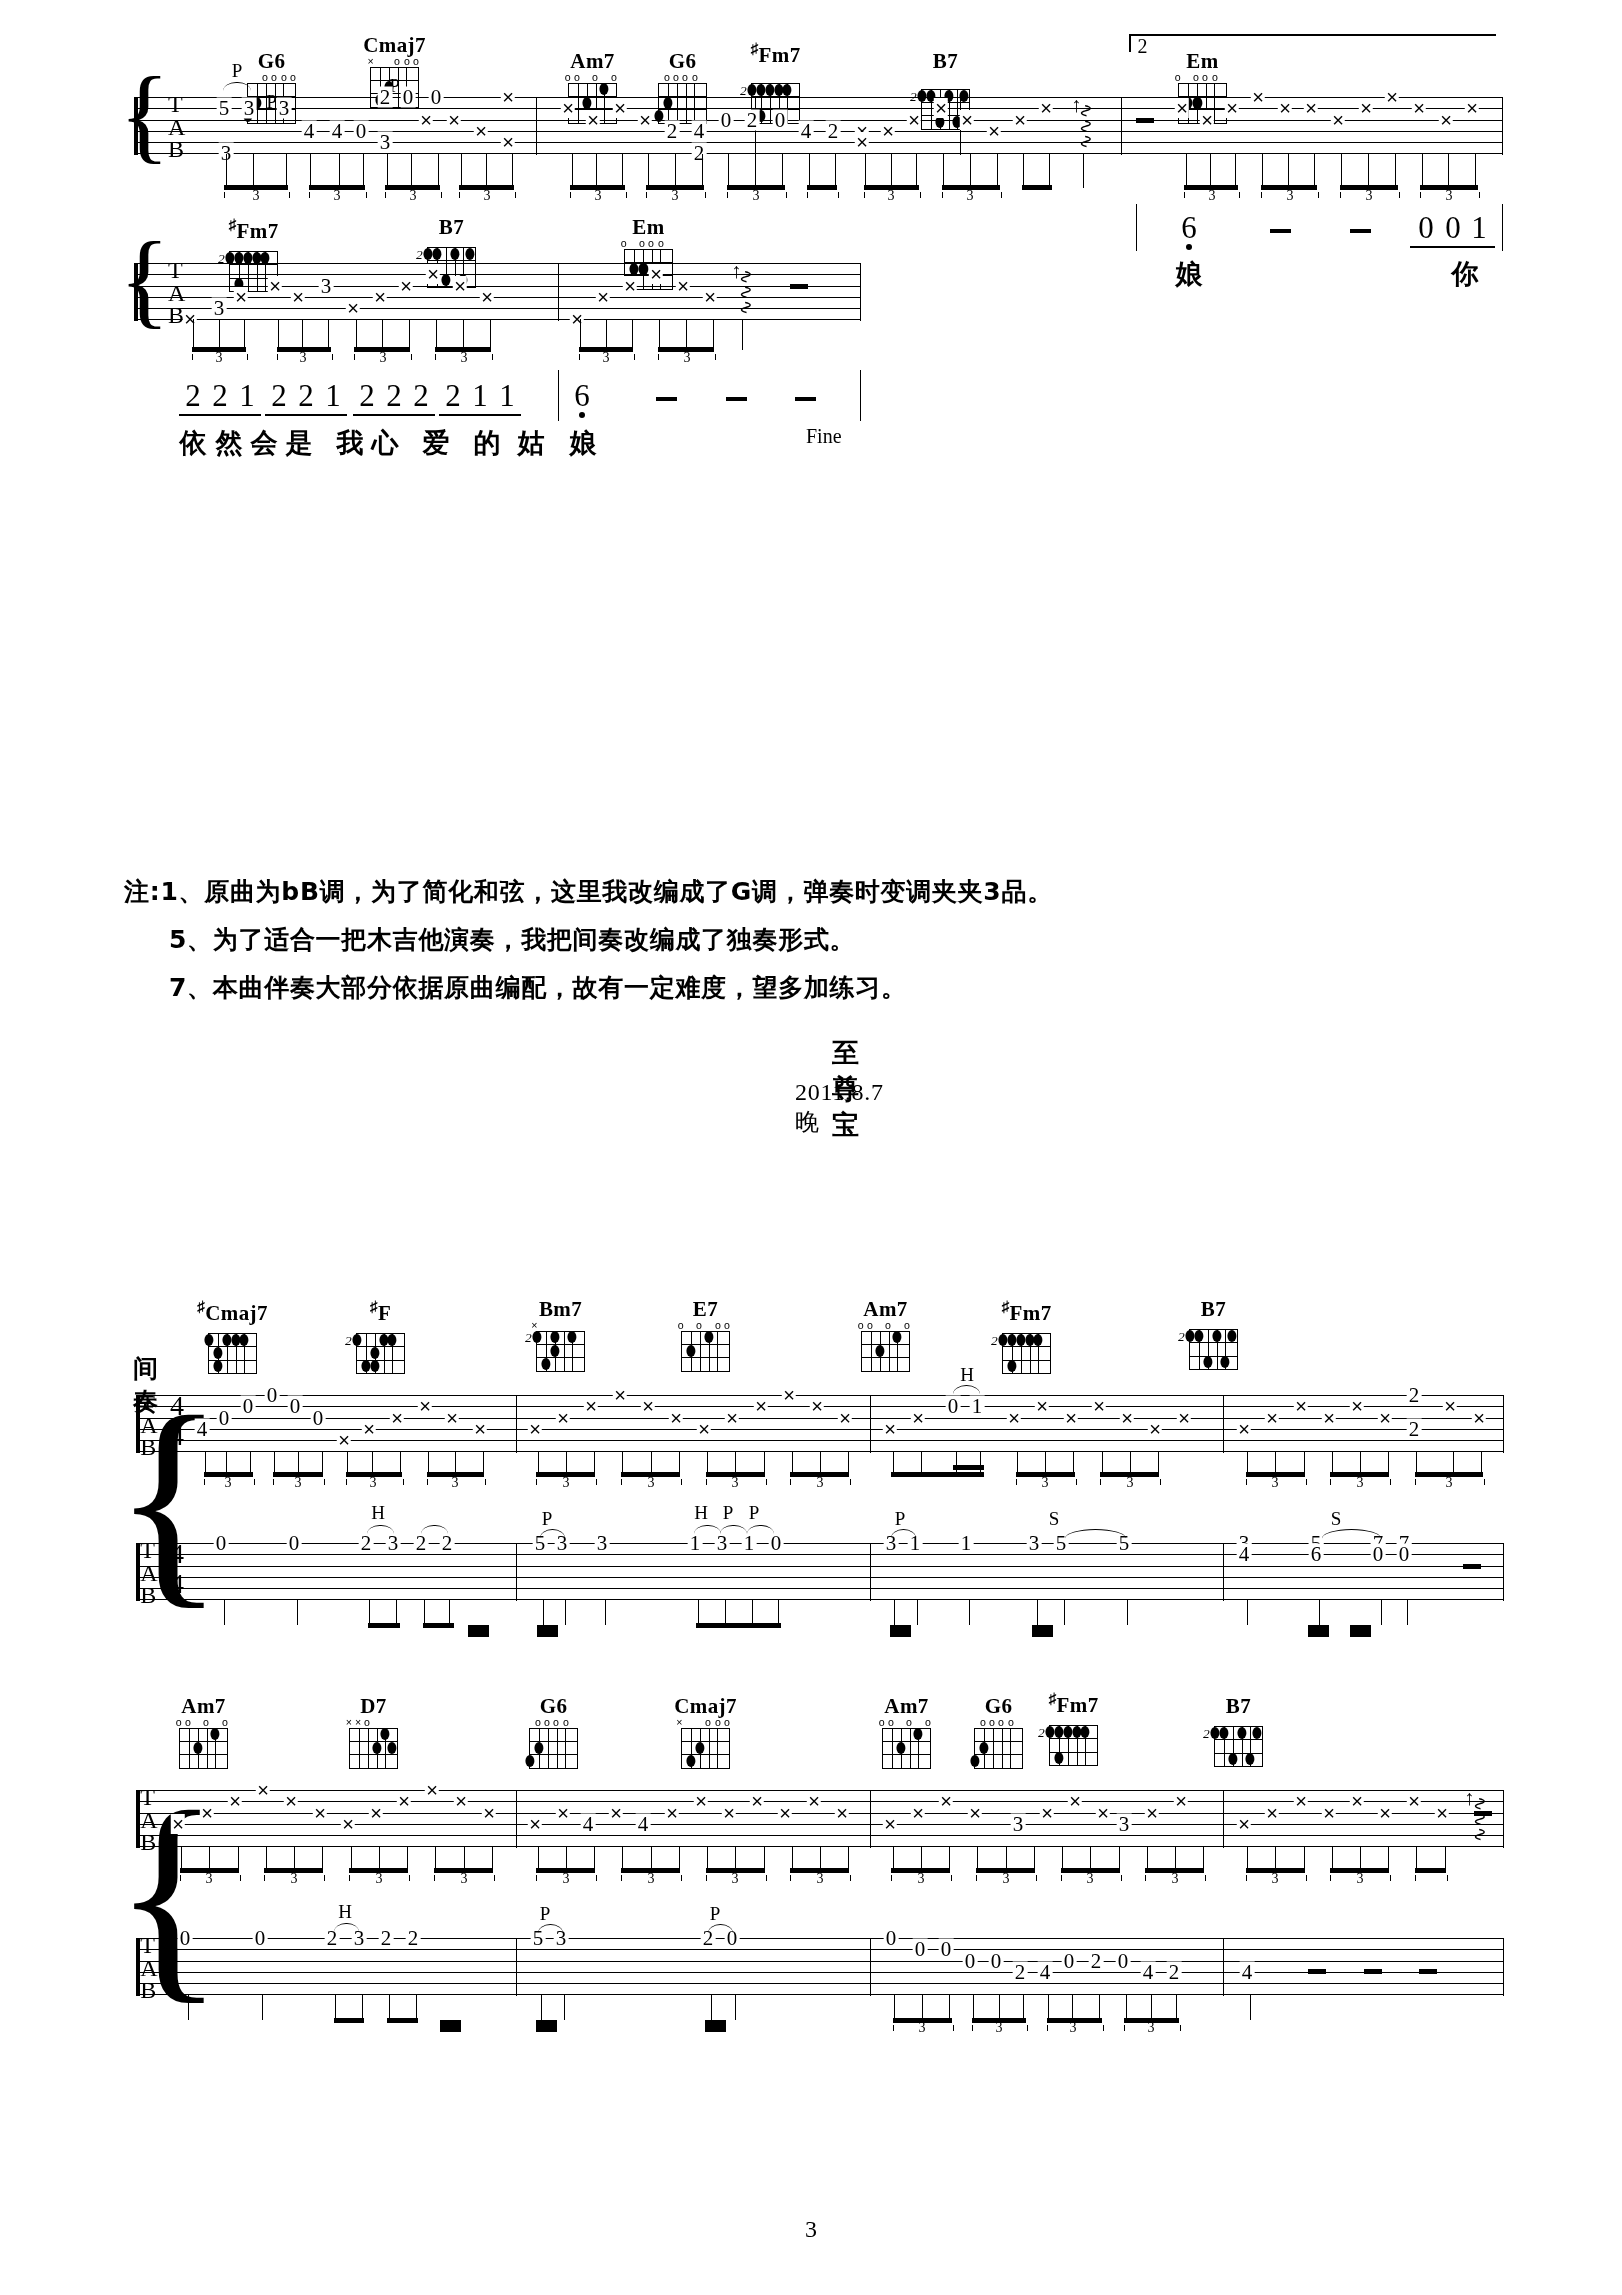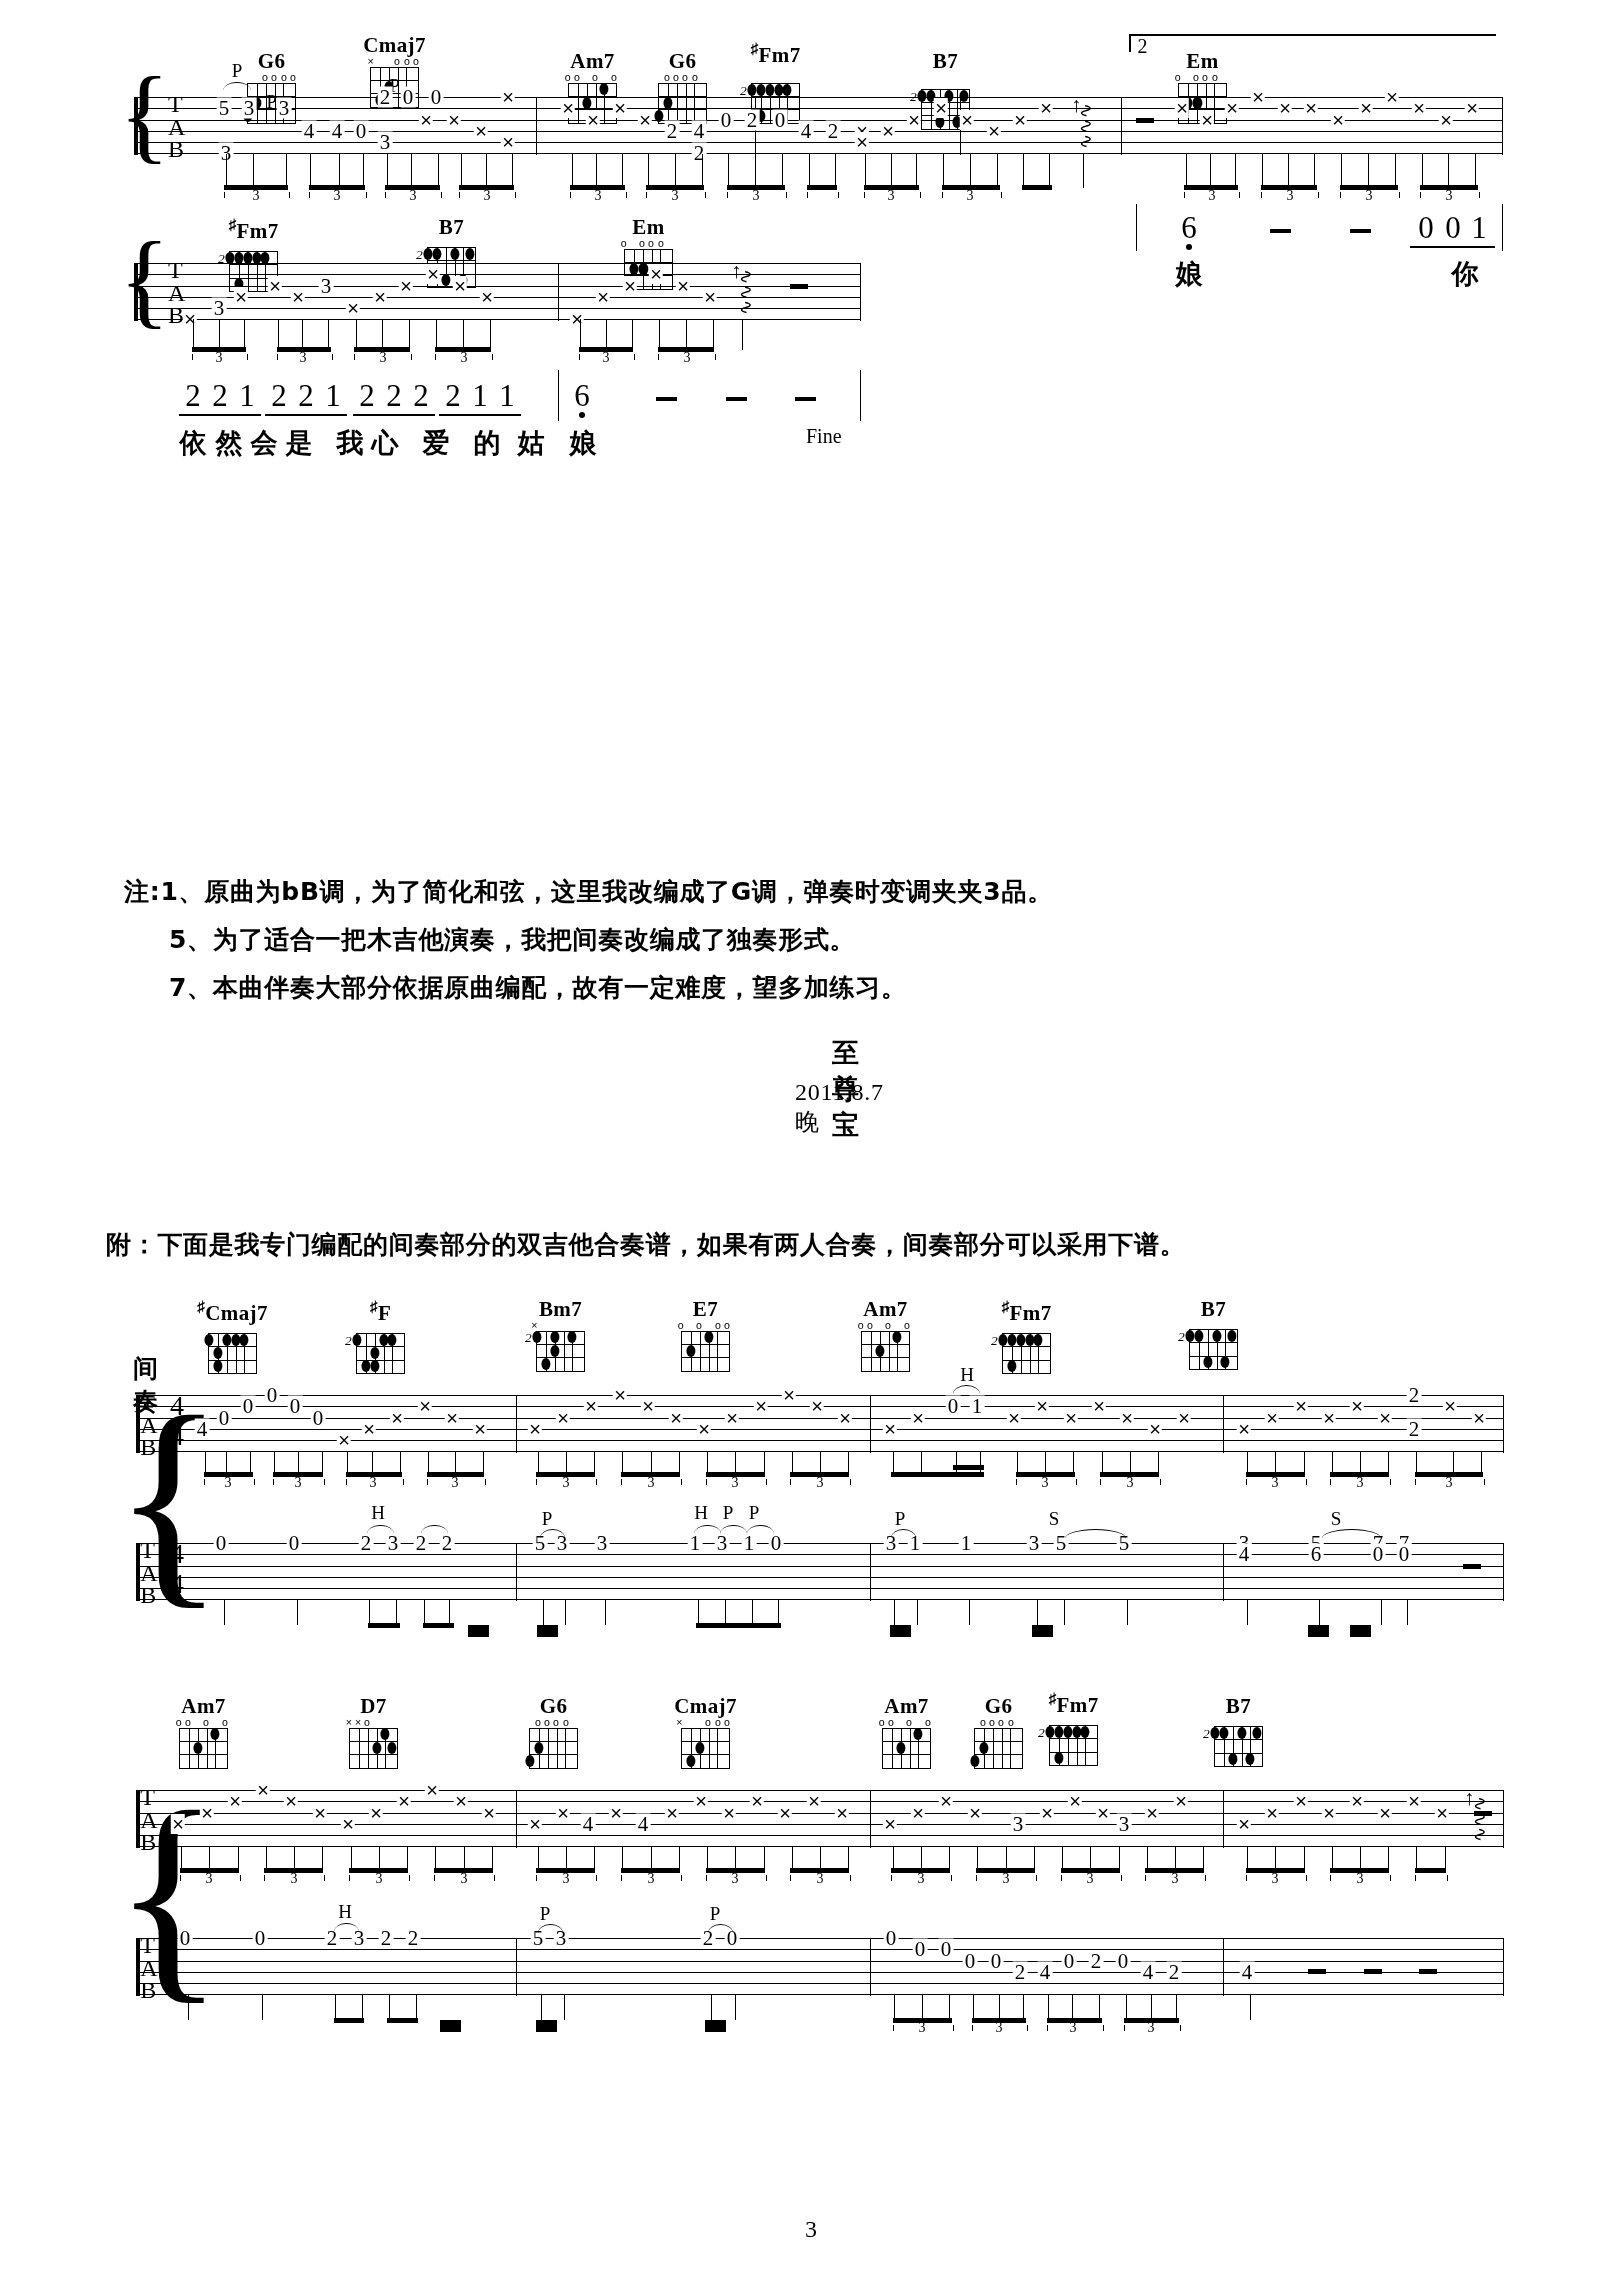--- a/index.html
+++ b/index.html
@@ -644,21 +644,20 @@
 </div>
 
 <div class="abs" style="left:0;top:0;">
   <div class="note-line" style="left:124px;top:875px;">注:1、原曲为bB调，为了简化和弦，这里我改编成了G调，弹奏时变调夹夹3品。</div>
   <div class="note-line" style="left:169px;top:923px;">5、为了适合一把木吉他演奏，我把间奏改编成了独奏形式。</div>
   <div class="note-line" style="left:169px;top:971px;">7、本曲伴奏大部分依据原曲编配，故有一定难度，望多加练习。</div>
   <div class="sig" style="left:832px;top:1035px;">至尊宝</div>
   <div class="sigdate" style="left:795px;top:1079px;">2011.8.7 晚</div>
 </div>
 
-<div class="note-line" style="left:106px;top:1228px;">附：下面是我专门编配的间奏部分的双吉他合奏谱，如果有两人合奏，间奏部分可以采用下谱。</div>
 
 <div class="abs" style="left:0;top:0;">
   <div class="sectlabel" style="left:133px;top:1352px;">间奏</div>
 
   <div class="chord" style="left:205px;top:1299px;">
     <div class="cname">
       <span class="sharp">♯</span><span>Cmaj7</span></div>
     <div class="grid" style="margin-top:9.2px;">
       <div class="v" style="left:8.8px;"></div>
           <div class="v" style="left:17.6px;"></div>

